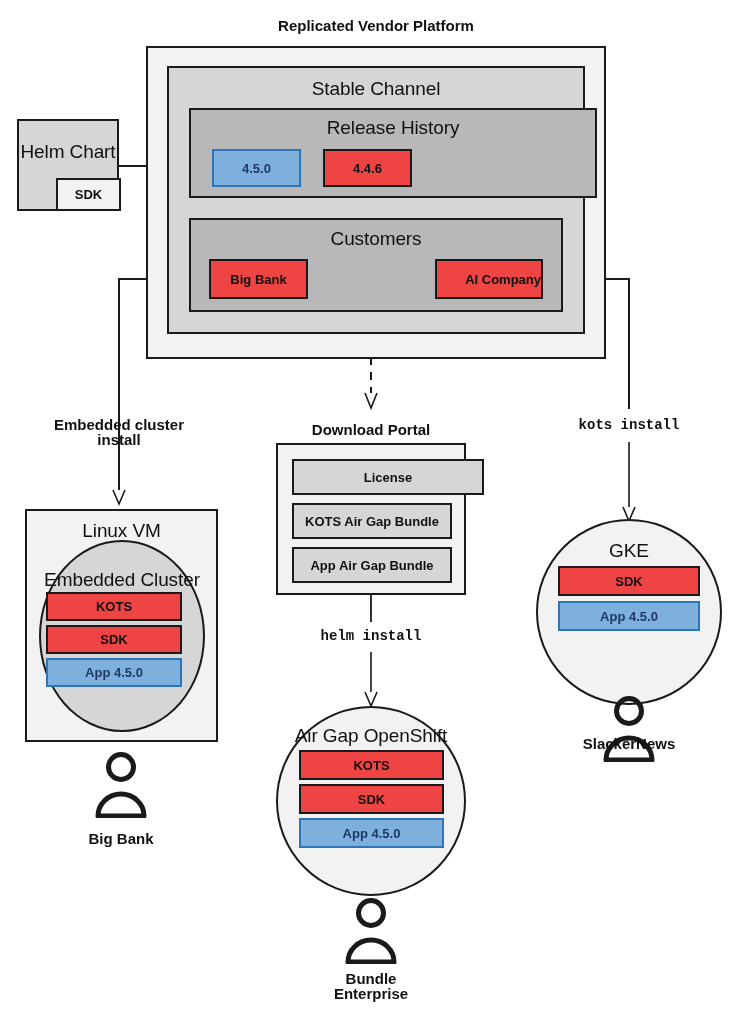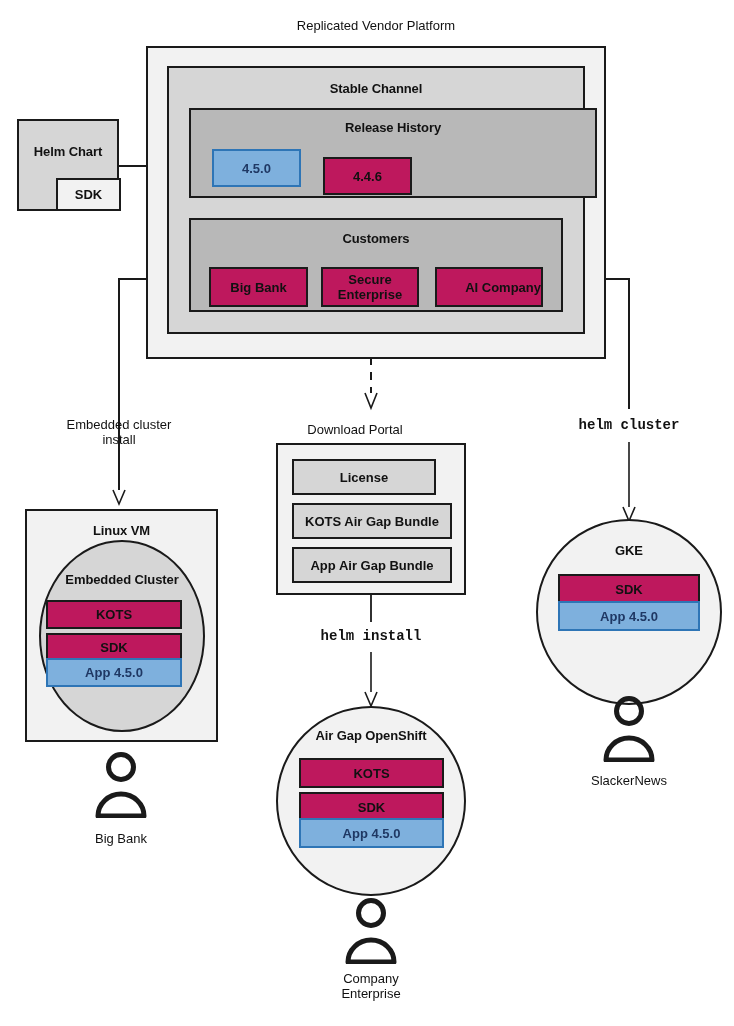--- a/index.html
+++ b/index.html
@@ -33,38 +33,38 @@
     box-sizing: border-box;
   }
   .rect {
     border: 2px solid #1a1a1a;
   }
   .lbl {
     position: absolute;
     left: 0;
     width: 100%;
     text-align: center;
-    font-weight: bold;
-    font-size: 13px;
+    font-weight: normal;
+    font-size: 19px;
     line-height: 15px;
     letter-spacing: -0.1px;
   }
   .title-out {
     position: absolute;
     text-align: center;
-    font-weight: normal;
-    font-size: 13px;
+    font-weight: bold;
+    font-size: 15px;
     line-height: 15px;
   }
 
   
   .fill-lite  { background: #f2f2f2; }
   .fill-mid   { background: #d6d6d6; }
   .fill-dark  { background: #b8b8b8; }
-  .fill-white { background: #be185d; margin-top: 8px; }
+  .fill-white { background: #ef4444; }
 
   
   .chip {
     position: absolute;
     box-sizing: border-box;
     border: 2px solid #1a1a1a;
     display: flex;
     align-items: center;
     justify-content: center;
     text-align: center;
@@ -152,48 +152,45 @@
       <span>4.4.6</span>
     </div>
   </div>
 
   <div class="node rect fill-dark" style="left:189px; top:218px; width:374px; height:94px;">
     <div class="lbl" style="top:11px;">Customers</div>
 
     <div class="chip fill-white" style="left:18px; top:39px; width:99px; height:40px;">
       <span>Big Bank</span>
     </div>
-    <div class="chip fill-white" style="left:130px; top:39px; width:98px; height:40px;">
-      <span>Secure Enterprise</span>
-    </div>
     <div class="chip fill-white" style="left:244px; top:39px; width:108px; height:40px;justify-content:flex-end;">
       <span>AI Company</span>
     </div>
   </div>
 
   <div class="node rect fill-mid" style="left:17px; top:119px; width:102px; height:92px;">
     <div class="lbl" style="top:23px;">Helm Chart</div>
   </div>
   <div class="chip fill-lite" style="left:56px; top:178px; width:65px; height:33px;">
     <span>SDK</span>
   </div>
 
   <div class="title-out" style="left:44px; top:417px; width:150px;">
     <div>Embedded cluster</div>
     <div>install</div>
   </div>
 
   <div class="title-out mono" style="left:296px; top:629px; width:150px;">helm install</div>
 
-  <div class="title-out mono" style="left:554px; top:418px; width:150px;">helm cluster</div>
-
-  <div class="title-out" style="left:260px; top:422px; width:190px;text-align:center;">Download Portal</div>
+  <div class="title-out mono" style="left:554px; top:418px; width:150px;">kots install</div>
+
+  <div class="title-out" style="left:276px; top:422px; width:190px;text-align:center;">Download Portal</div>
 
   <div class="node rect fill-lite" style="left:276px; top:443px; width:190px; height:152px;">
-    <div class="chip fill-mid" style="left:14px; top:14px; width:144px; height:36px;">
+    <div class="chip fill-mid" style="left:14px; top:14px; width:192px; height:36px;">
       <span>License</span>
     </div>
     <div class="chip fill-mid" style="left:14px; top:102px; width:160px; height:36px;">
       <span>App Air Gap Bundle</span>
     </div>
     <div class="chip fill-mid" style="left:14px; top:58px; width:160px; height:36px;">
       <span>KOTS Air Gap Bundle</span>
     </div>
   </div>
 
@@ -237,36 +234,36 @@
     <span>App 4.5.0</span>
   </div>
 
   <div class="person" style="left:326px; top:898px; width:90px; height:90px;">
     <svg width="90" height="66" viewBox="0 0 90 66">
       <circle cx="45" cy="15" r="12.5" fill="none" stroke="#1a1a1a" stroke-width="5"></circle>
       <path d="M22,64 a23,22 0 0 1 46,0 z" fill="none" stroke="#1a1a1a" stroke-width="5" stroke-linejoin="round"></path>
     </svg>
   </div>
   <div class="title-out" style="left:301px; top:971px; width:140px;">
-    <div>Company</div>
+    <div>Bundle</div>
     <div>Enterprise</div>
   </div>
 
   <div class="node ellipse fill-lite" style="left:536px; top:519px; width:186px; height:186px; border:2px solid #1a1a1a;">
     <div class="lbl" style="top:22px;">GKE</div>
   </div>
 
   <div class="chip fill-white" style="left:558px; top:566px; width:142px; height:30px;">
     <span>SDK</span>
   </div>
   <div class="chip blue" style="left:558px; top:601px; width:142px; height:30px;">
     <span>App 4.5.0</span>
   </div>
 
   <div class="person" style="left:584px; top:696px; width:90px; height:90px;">
     <svg width="90" height="66" viewBox="0 0 90 66">
       <circle cx="45" cy="15" r="12.5" fill="none" stroke="#1a1a1a" stroke-width="5"></circle>
       <path d="M22,64 a23,22 0 0 1 46,0 z" fill="none" stroke="#1a1a1a" stroke-width="5" stroke-linejoin="round"></path>
     </svg>
   </div>
-  <div class="title-out" style="left:559px; top:773px; width:140px;">SlackerNews</div>
+  <div class="title-out" style="left:559px; top:736px; width:140px;">SlackerNews</div>
 
 </div>
 
 </body></html>

